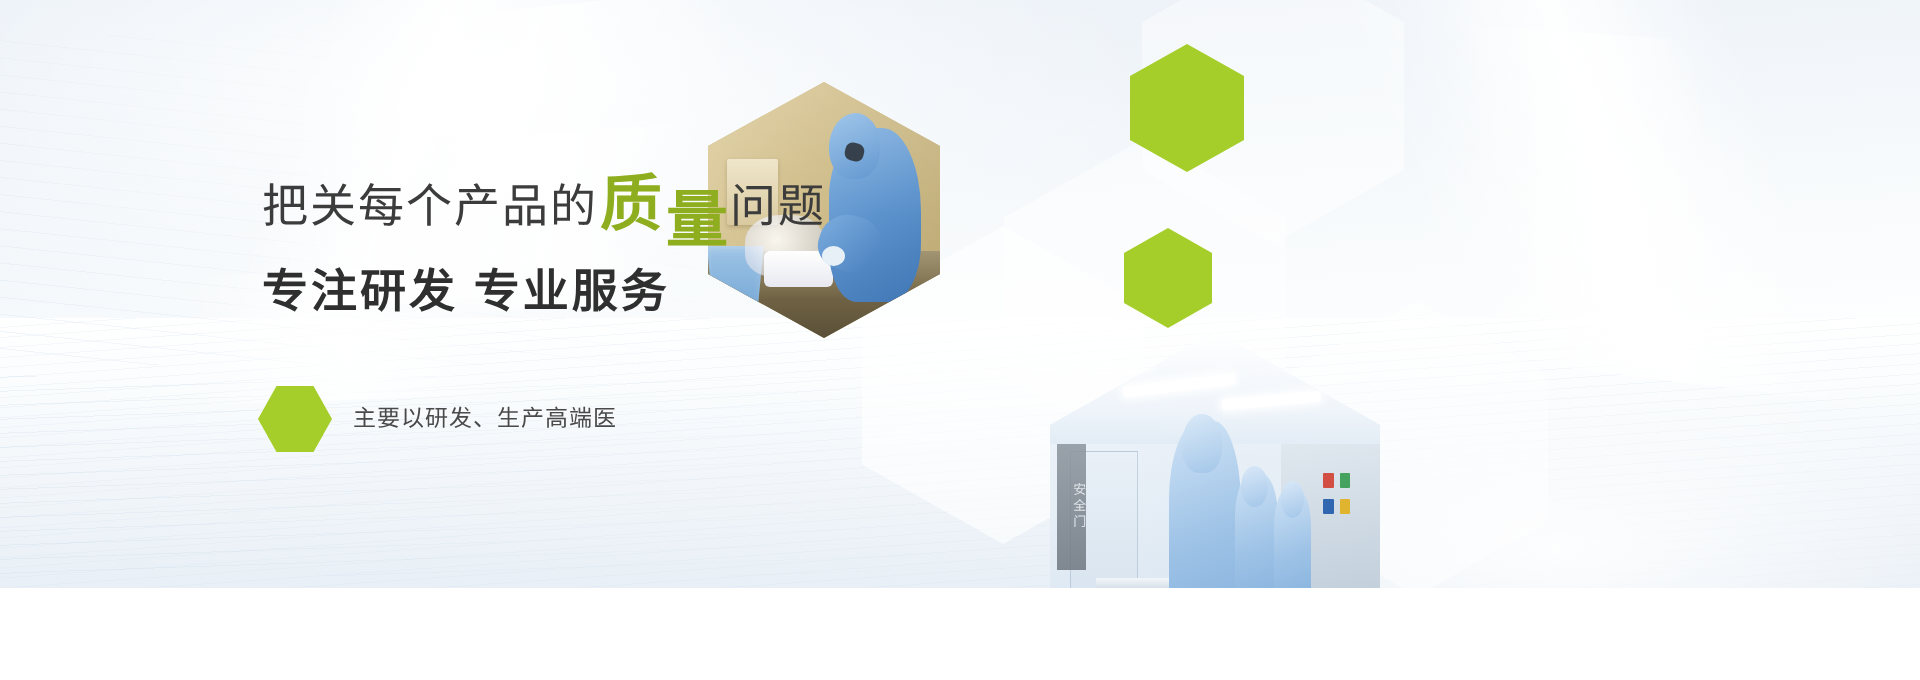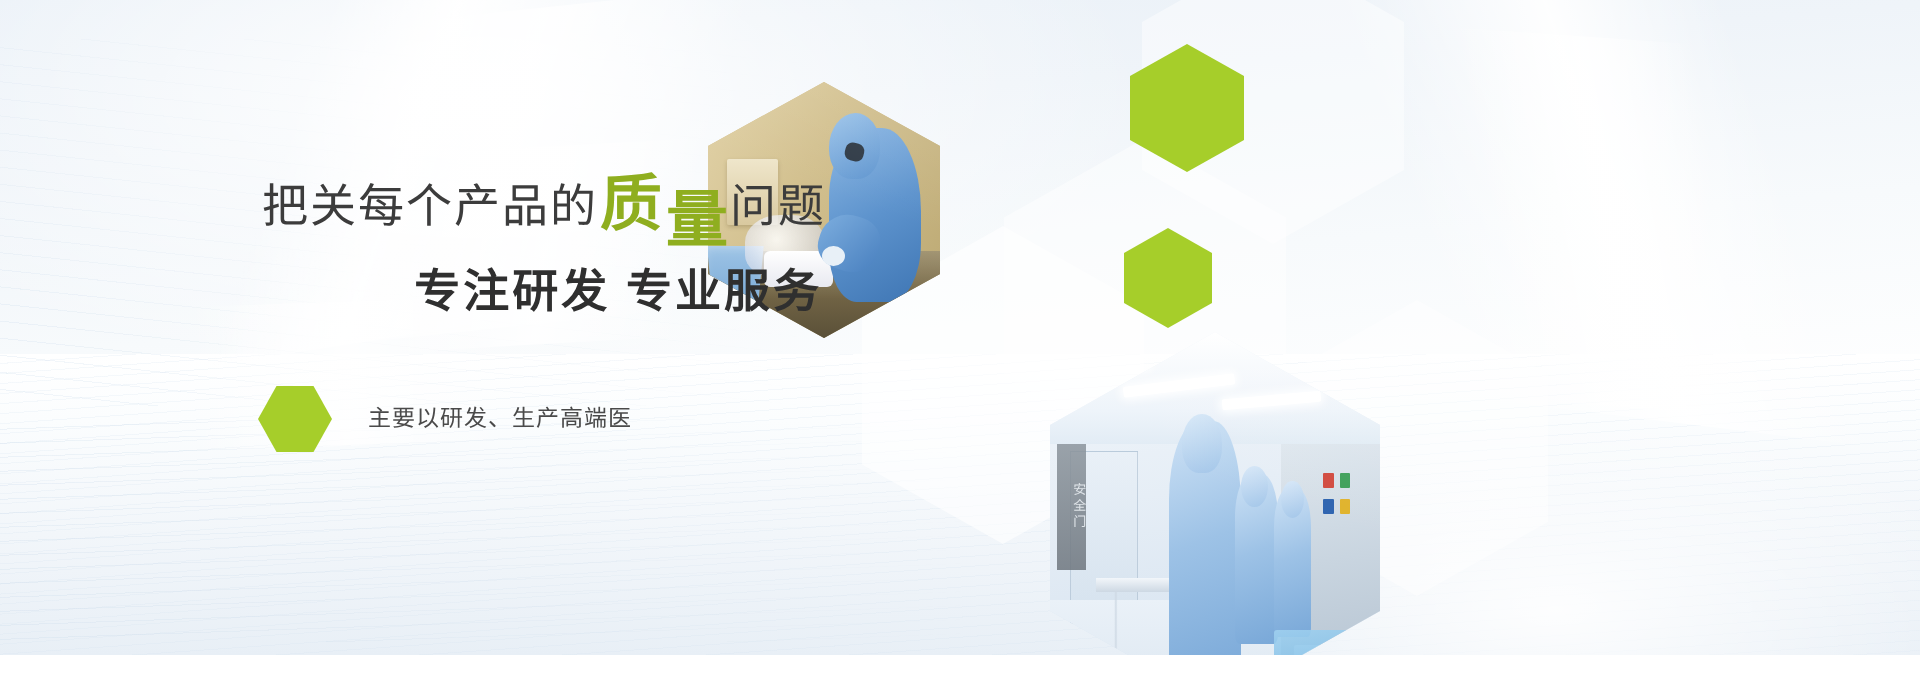--- a/index.html
+++ b/index.html
@@ -2,21 +2,21 @@
 <html lang="zh-CN"><head>
 <meta charset="utf-8">
 <title>Banner</title>
 <style>
   html,body{margin:0;padding:0;background:#fff;}
   body{font-family:"Liberation Sans","DejaVu Sans",sans-serif;}
 
   .banner{
     position:relative;
     width:1920px;
-    height:655px;
+    height:588px;
     overflow:hidden;
     background:#f4f7fa;
   }
 
   
   .bg-base{
     position:absolute;inset:0;
     background:
       radial-gradient(120% 90% at 18% 12%, #ffffff 0%, #f7fafc 28%, #eef3f8 55%, #e3ebf3 78%, #dbe5ef 100%);
   }
@@ -193,37 +193,36 @@
   }
   .hl-accent.lower{ position:relative; top:16px; }
 
   .headline2{
     margin-top:22px;
     font-size:46px;
     font-weight:700;
     color:#2f2f2f;
     letter-spacing:3px;
     white-space:nowrap;
-    text-align:right;
   }
 
   .subrow{
     display:flex;
     align-items:center;
     margin-top:62px;
   }
   .sub-hex{
     width:66px;height:74px;flex:0 0 auto;
     background:#a6ce2a;
     -webkit-clip-path:polygon(50% 0%,100% 25%,100% 75%,50% 100%,0% 75%,0% 25%);
             clip-path:polygon(50% 0%,100% 25%,100% 75%,50% 100%,0% 75%,0% 25%);
     transform:rotate(90deg);
   }
   .subtext{
-    margin-left:40px;
+    margin-left:25px;
     font-size:23px;
     line-height:1.62;
     color:#4a4a4a;
     letter-spacing:1px;
     white-space:nowrap;
   }
 </style>
 </head>
 <body>
 

